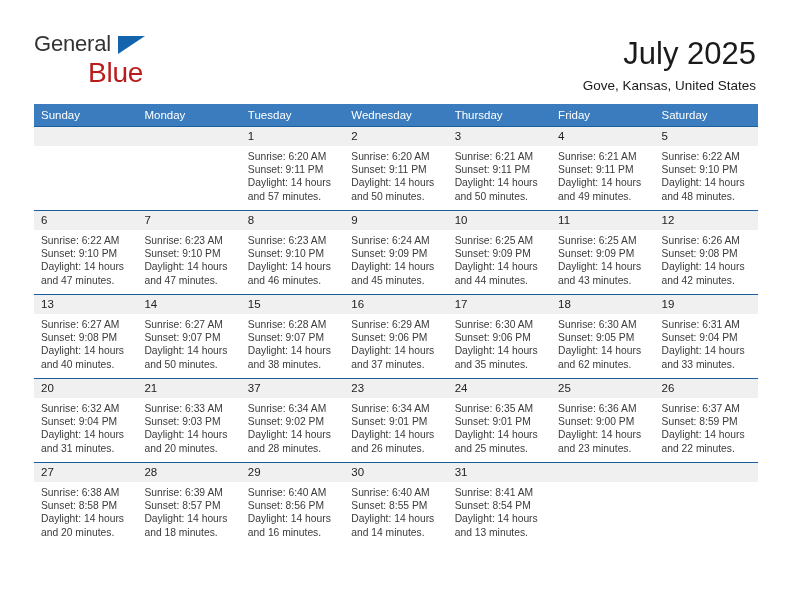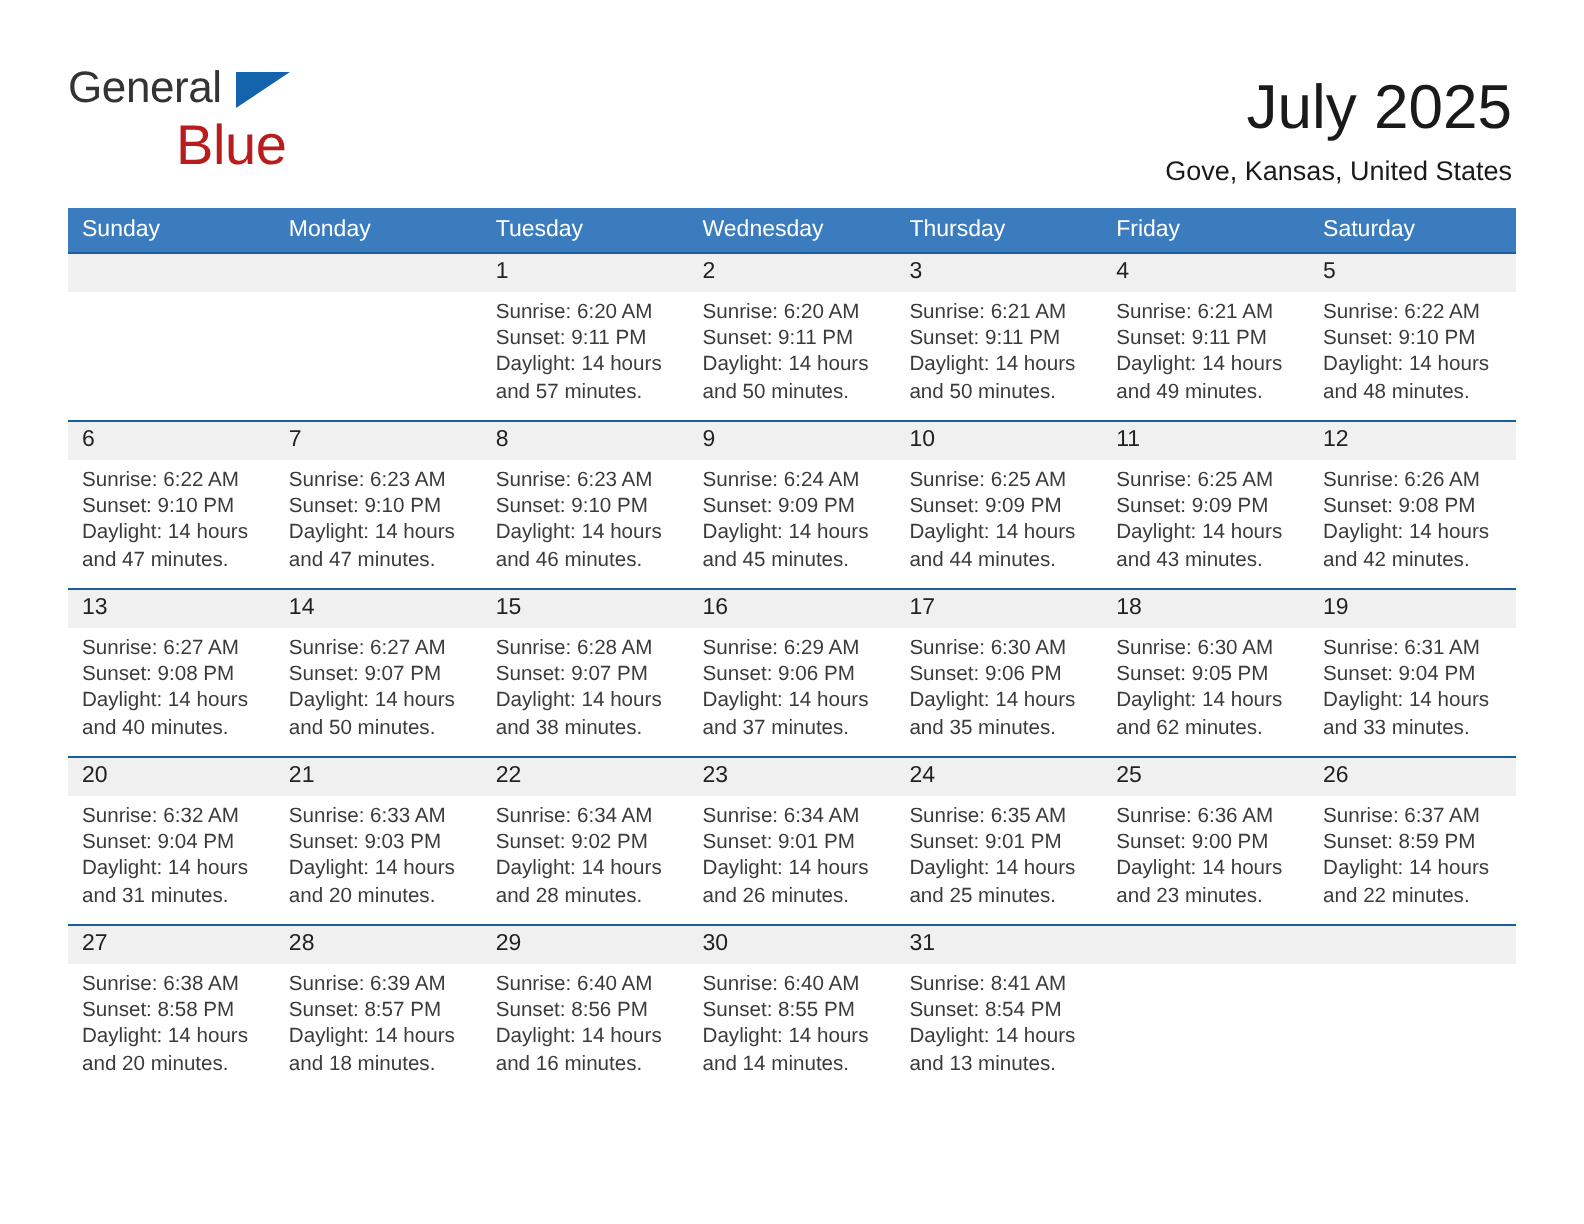--- a/index.html
+++ b/index.html
@@ -357,21 +357,21 @@
           <td class="">
             <div class="daynum">21</div>
             <div class="info">
               <div>Sunrise: 6:33 AM</div>
               <div>Sunset: 9:03 PM</div>
               <div>Daylight: 14 hours</div>
               <div>and 20 minutes.</div>
             </div>
           </td>
           <td class="">
-            <div class="daynum">22</div>
+            <div class="daynum">37</div>
             <div class="info">
               <div>Sunrise: 6:34 AM</div>
               <div>Sunset: 9:02 PM</div>
               <div>Daylight: 14 hours</div>
               <div>and 28 minutes.</div>
             </div>
           </td>
           <td class="">
             <div class="daynum">23</div>
             <div class="info">

